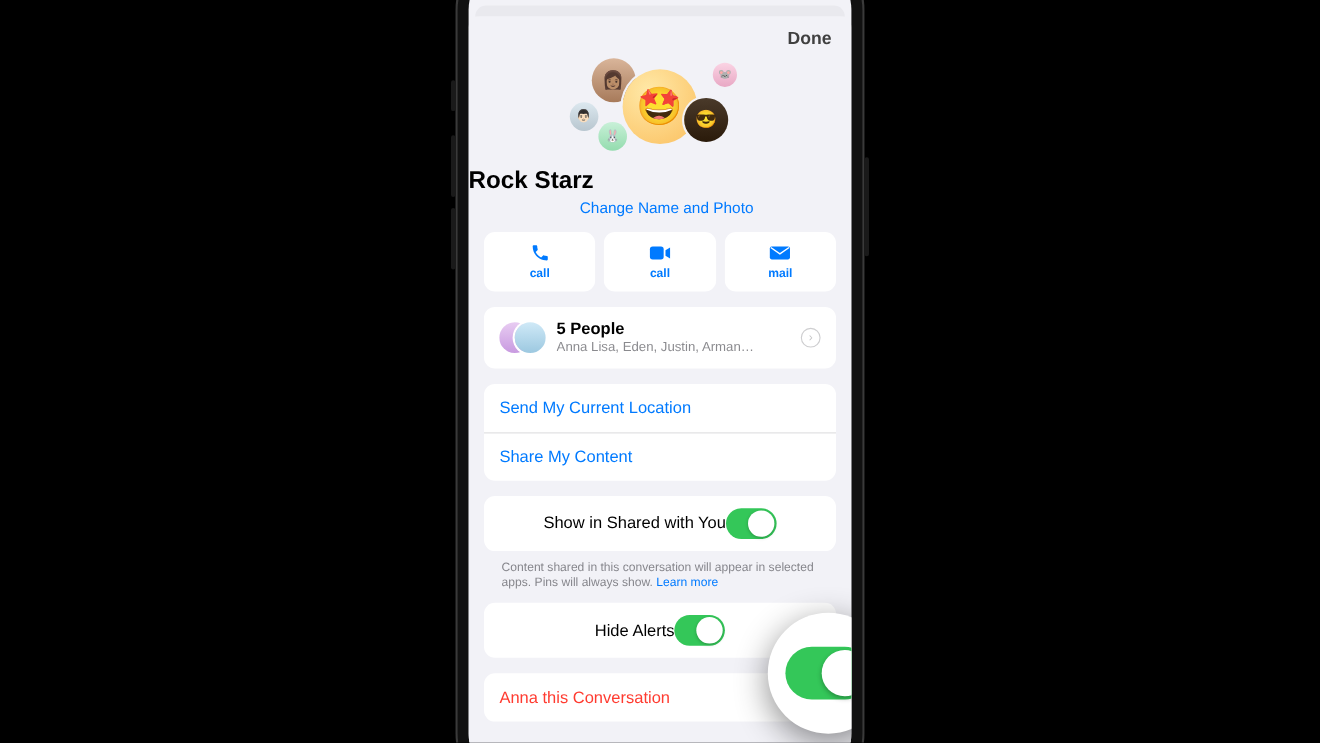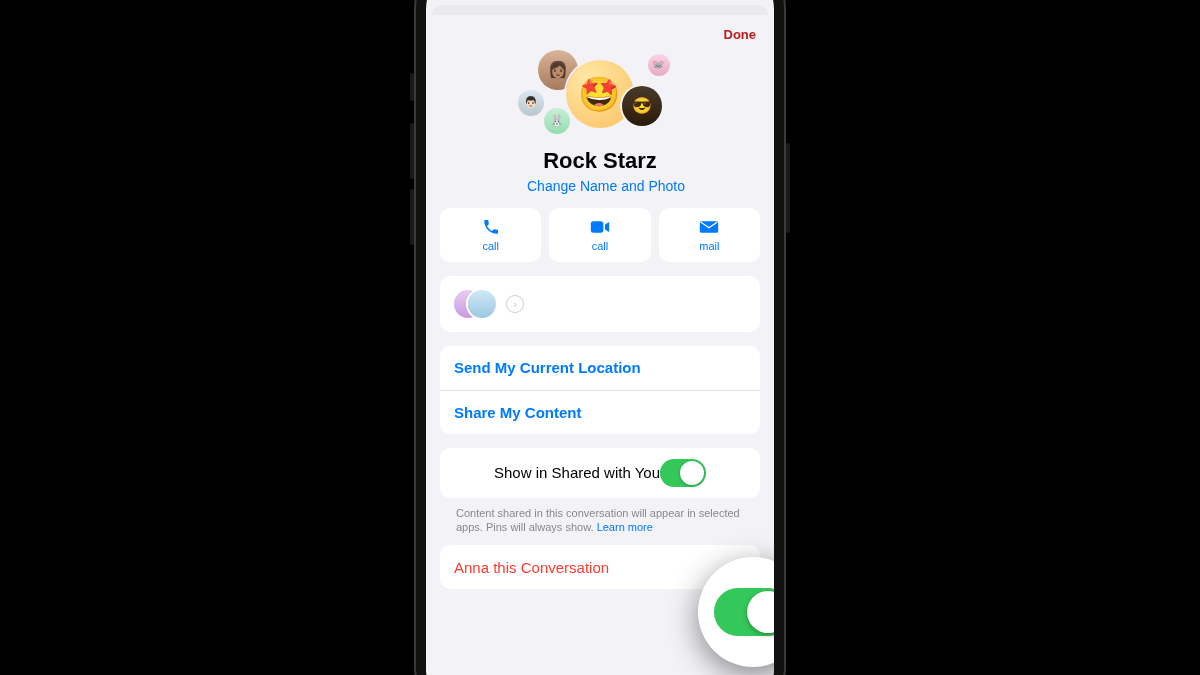--- a/index.html
+++ b/index.html
@@ -16,43 +16,43 @@
   .btn-pwr  { right: -4px; top: 190px; width: 4px; height: 90px; }
   .screen {
     width: 100%; height: 100%; background: #f2f2f7; border-radius: 44px; overflow: hidden; position: relative;
   }
   .statusbar { height: 40px; display: flex; justify-content: space-between; align-items: center; padding: 0 22px; font-size: 14px; font-weight: 600; color: #000; }
 
   .sheet-back { margin: 0 6px; height: 10px; background: #e9e9ee; border-radius: 10px 10px 0 0; }
   .sheet { margin: 0 0px; background: #f2f2f7; border-radius: 10px 10px 0 0; height: calc(100% - 50px); overflow: hidden; padding: 0 0px; }
 
   .sheet-header { display:flex; justify-content:flex-end; padding: 12px 18px 4px; }
-  .done { color:#b91c1c; font-size:13px; font-weight:600; }
+  .done { color:#404040; font-size:16px; font-weight:600; }
 
   .group-avatars { position: relative; height: 100px; }
   .ga { position:absolute; border-radius:50%; background:#ddd; box-shadow: 0 0 0 2px #f2f2f7; display:flex; align-items:center; justify-content:center; font-size: 34px;}
   .ga.main { width:68px; height:68px; left:50%; top:14px; transform:translateX(-50%); background: radial-gradient(circle at 35% 30%, #ffe9a8, #fbbf5e); }
   .ga.a1 { width:40px; height:40px; left:calc(50% - 62px); top:4px; background: linear-gradient(#d9b59a,#a77a5a); font-size:16px;}
   .ga.a2 { width:40px; height:40px; left:calc(50% + 22px); top:40px; background: linear-gradient(#4a3a2a,#2a1a0a); font-size:16px;}
   .ga.a3 { width:26px; height:26px; left:calc(50% - 82px); top:44px; background: linear-gradient(#dce8ef,#b8c6cf); font-size:11px;}
   .ga.a4 { width:26px; height:26px; left:calc(50% - 56px); top:62px; background: linear-gradient(#c8f0d8,#94dcae); font-size:11px;}
   .ga.a5 { width:22px; height:22px; left:calc(50% + 48px); top:8px; background: linear-gradient(#fbd4e4,#e8a8c4); font-size:10px;}
 
-  .group-name { text-align:center; font-size:22px; font-weight:700; color:#000; margin-top:2px; }
+  .group-name { text-align:left; font-size:22px; font-weight:700; color:#000; margin-top:2px; }
   .change-link { text-align:center; color:#007aff; font-size:14px; margin-top:4px; margin-bottom:14px;margin-left:12px; }
 
   .action-row { display:flex; gap:8px; padding: 0 14px 14px; }
   .action-btn { flex:1; background:#fff; border-radius:10px; height:54px; display:flex; flex-direction:column; align-items:center; justify-content:center; color:#007aff; }
   .action-btn .ic { font-size:18px; height:20px; display:flex; align-items:center; }
-  .action-btn .lbl { font-size:11px; font-weight:400; margin-top:3px; }
+  .action-btn .lbl { font-size:11px; font-weight:700; margin-top:3px; }
 
   .card { background:#fff; border-radius:10px; margin: 0 14px 14px; overflow:hidden; }
   .row { display:flex; align-items:center; padding: 11px 14px; min-height:44px; }
   .row + .row { border-top: 1px solid rgba(60,60,67,0.15); }
-  .row.link { color:#007aff; font-size:15px;font-weight:bold; }
+  .row.link { color:#007aff; font-size:15px; }
   .row.setting { justify-content:center; font-size:15px; color:#000; }
   .row.danger { color:#ff3b30; font-size:15px; }
 
   .people-avs { position:relative; width:44px; height:34px; margin-right:8px; }
   .pa { position:absolute; width:28px; height:28px; border-radius:50%; box-shadow: 0 0 0 2px #fff; }
   .pa.p1 { left:0; top:3px; background: linear-gradient(#e8ccf2,#c89ae0); }
   .pa.p2 { left:14px; top:3px; background: linear-gradient(#cfe9f7,#9cc8e0); }
   .people-text { flex:1; }
   .people-title { font-size:15px; font-weight:600; color:#000; }
   .people-sub { font-size:12px; color: rgba(60,60,67,0.6); white-space:nowrap; overflow:hidden; text-overflow:ellipsis; }
@@ -138,20 +138,24 @@
           <span class="lbl">mail</span>
         </div>
       </div>
 
       <div class="card">
         <div class="row">
           <div class="people-avs">
             <div class="pa p1"></div>
             <div class="pa p2"></div>
           </div>
+          <div class="people-text">
+            <div class="people-title">5 People</div>
+            <div class="people-sub">Anna Lisa, Eden, Justin, Arman…</div>
+          </div>
           <div class="chev">›</div>
         </div>
       </div>
 
       <div class="card">
         <div class="row link">Send My Current Location</div>
         <div class="row link">Share My Content</div>
       </div>
 
       <div class="card">
@@ -160,20 +164,28 @@
           <div class="toggle on">
               <div class="knob"></div>
             </div>
         </div>
       </div>
       <div class="footnote">
         <span>Content shared in this conversation will appear in selected apps. Pins will always show.</span>
         <span class="lm">Learn more</span>
       </div>
 
+      <div class="card">
+        <div class="row setting">
+          <span>Hide Alerts</span>
+          <div class="toggle on">
+              <div class="knob"></div>
+            </div>
+        </div>
+      </div>
 
       <div class="card">
         <div class="row danger">Anna this Conversation</div>
       </div>
 
     </div>
 
     <div class="magnify">
       <div class="toggle on">
           <div class="knob"></div>

